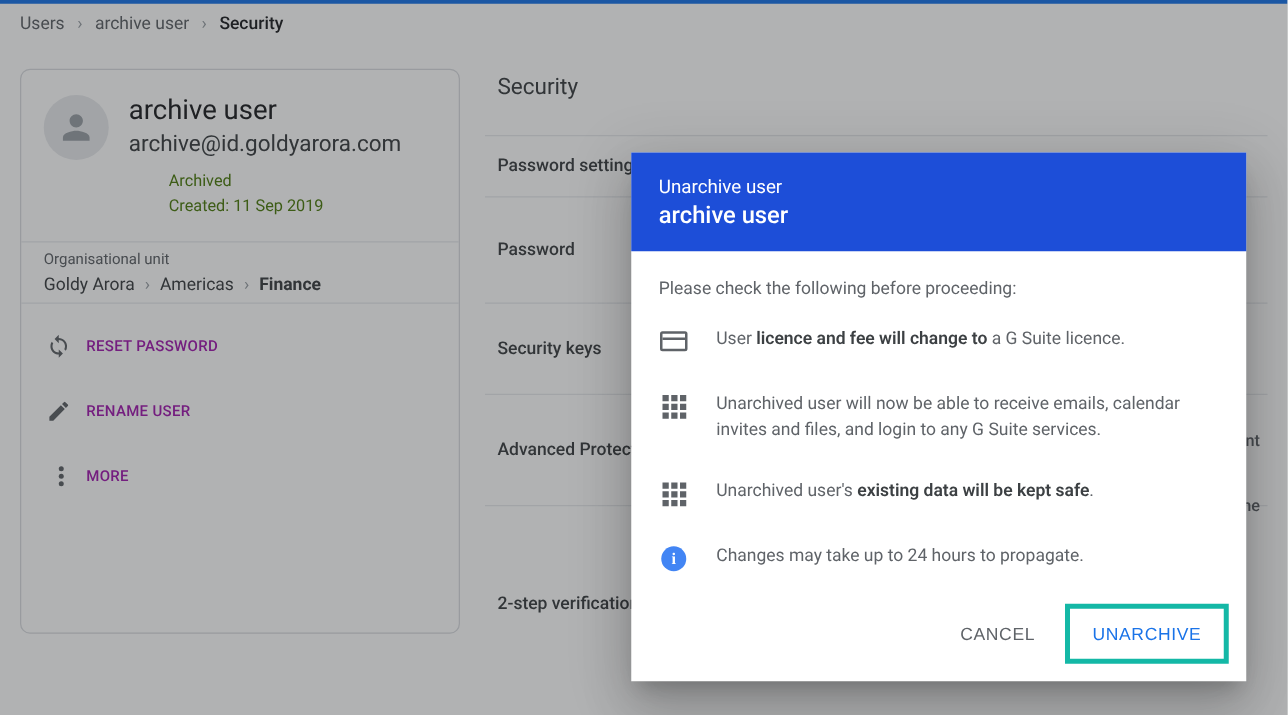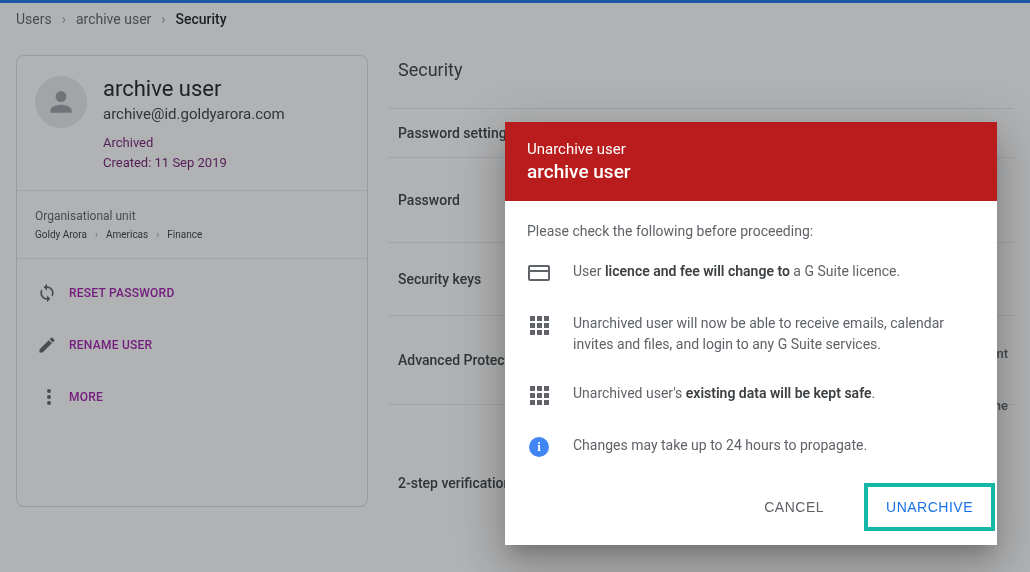--- a/index.html
+++ b/index.html
@@ -54,48 +54,49 @@
       flex-shrink: 0;
     }
     .avatar svg { fill: #9aa0a6; }
     .profile-info h1 {
       font-size: 22px;
       font-weight: 400;
       color: #202124;
       margin-bottom: 4px;
     }
     .profile-info .email {
-      font-size: 15px;
+      font-size: 18px;
       color: #3c4043;
       margin-bottom: 10px;
     }
     .profile-info .meta {
       font-size: 13px;
-      color: #701a75;
+      color: #4d7c0f;
       line-height: 1.5;
+      margin-left: 32px;
     }
     .org-unit {
-      padding: 18px 18px;
+      padding: 6px 18px;
       border-top: 1px solid #e8eaed;
       border-bottom: 1px solid #e8eaed;
     }
     .org-unit .label {
       font-size: 12px;
       color: #5f6368;
       margin-bottom: 6px;
     }
     .org-path {
-      font-size: 10px;
+      font-size: 14px;
       color: #3c4043;
       display: flex;
       gap: 8px;
       align-items: center;
     }
     .org-path .sep { color: #9aa0a6; }
-    .org-path .final { font-weight: 400; text-align: right; }
+    .org-path .final { font-weight: 700; text-align: right; }
     .actions { padding: 8px 0; }
     .action-item {
       display: flex;
       align-items: center;
       gap: 12px;
       padding: 16px 20px;
       font-size: 12px;
       font-weight: 500;
       color: #a21caf;
       cursor: pointer;
@@ -156,21 +157,21 @@
       top: 122px;
       left: 505px;
       width: 492px;
       background: #fff;
       box-shadow: 0 11px 15px -7px rgba(0,0,0,.2), 0 24px 38px 3px rgba(0,0,0,.14), 0 9px 46px 8px rgba(0,0,0,.12);
       z-index: 10;
       display: flex;
       flex-direction: column;
     }
     .dialog-header {
-      background: #b91c1c;
+      background: #1d4ed8;
       color: #fff;
       padding: 18px 22px;
     }
     .dialog-header .subtitle {
       font-size: 15px;
       font-weight: 400;
       margin-bottom: 2px;
     }
     .dialog-header .title {
       font-size: 19px;
@@ -200,22 +201,22 @@
     }
     .check-item .ci-text {
       font-size: 14px;
       color: #5f6368;
       line-height: 1.5;
     }
     .check-item .ci-text b { font-weight: 600; color: #3c4043; }
     .dialog-actions {
       display: flex;
       justify-content: flex-end;
-      gap: 24px;
-      padding: 10px 2px 14px 14px;
+      gap: 8px;
+      padding: 10px 14px 14px 14px;
     }
     .dlg-btn {
       border: none;
       background: none;
       font-size: 14px;
       font-weight: 500;
       letter-spacing: 0.5px;
       padding: 10px 16px;
       cursor: pointer;
     }

